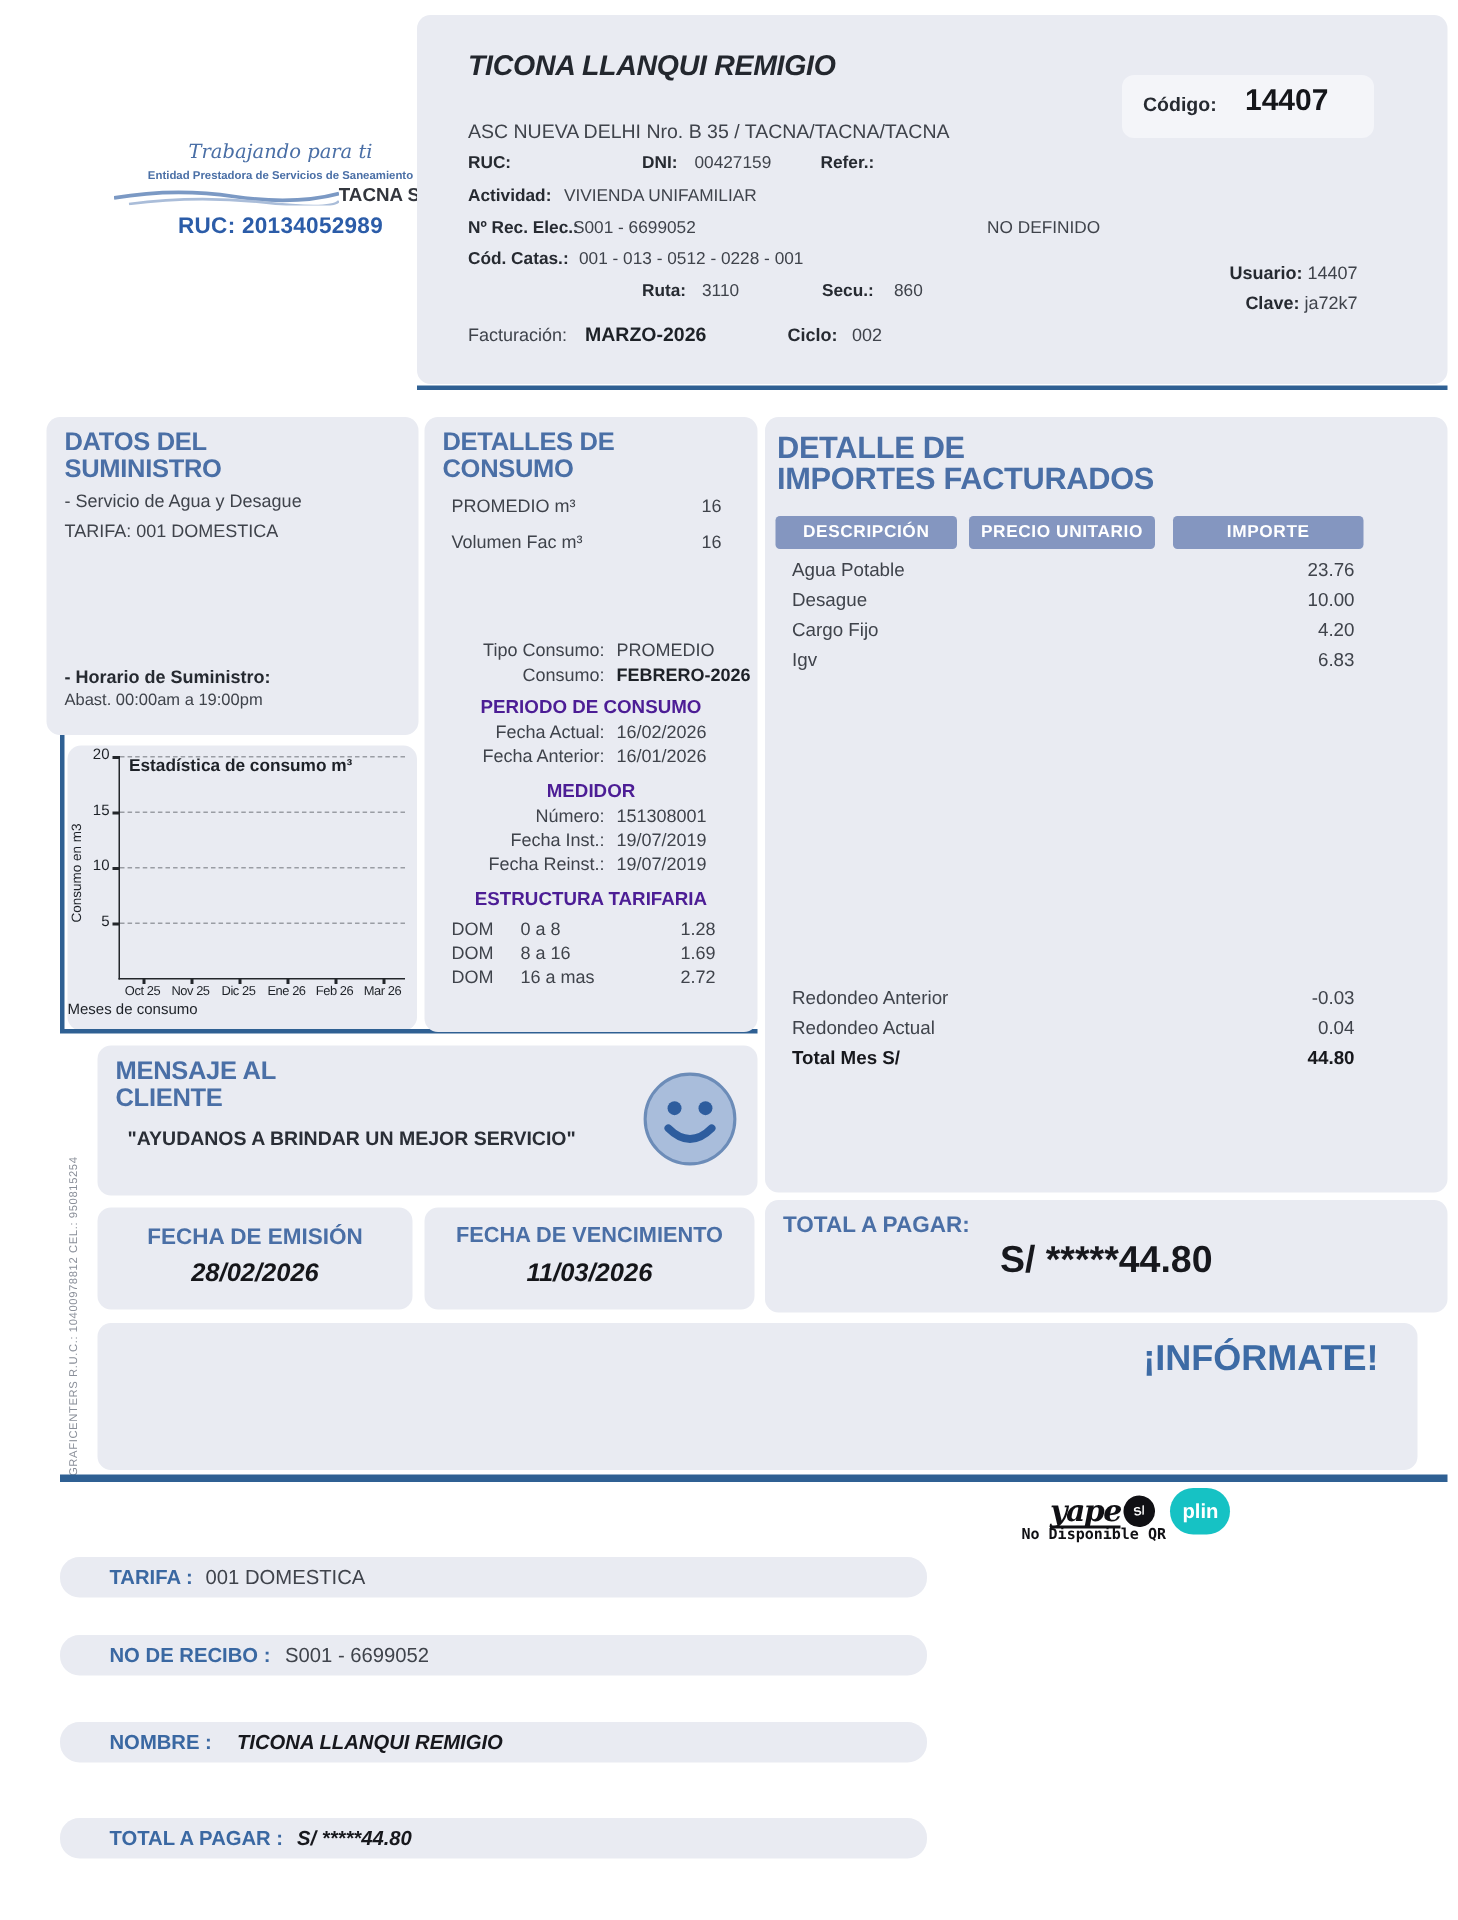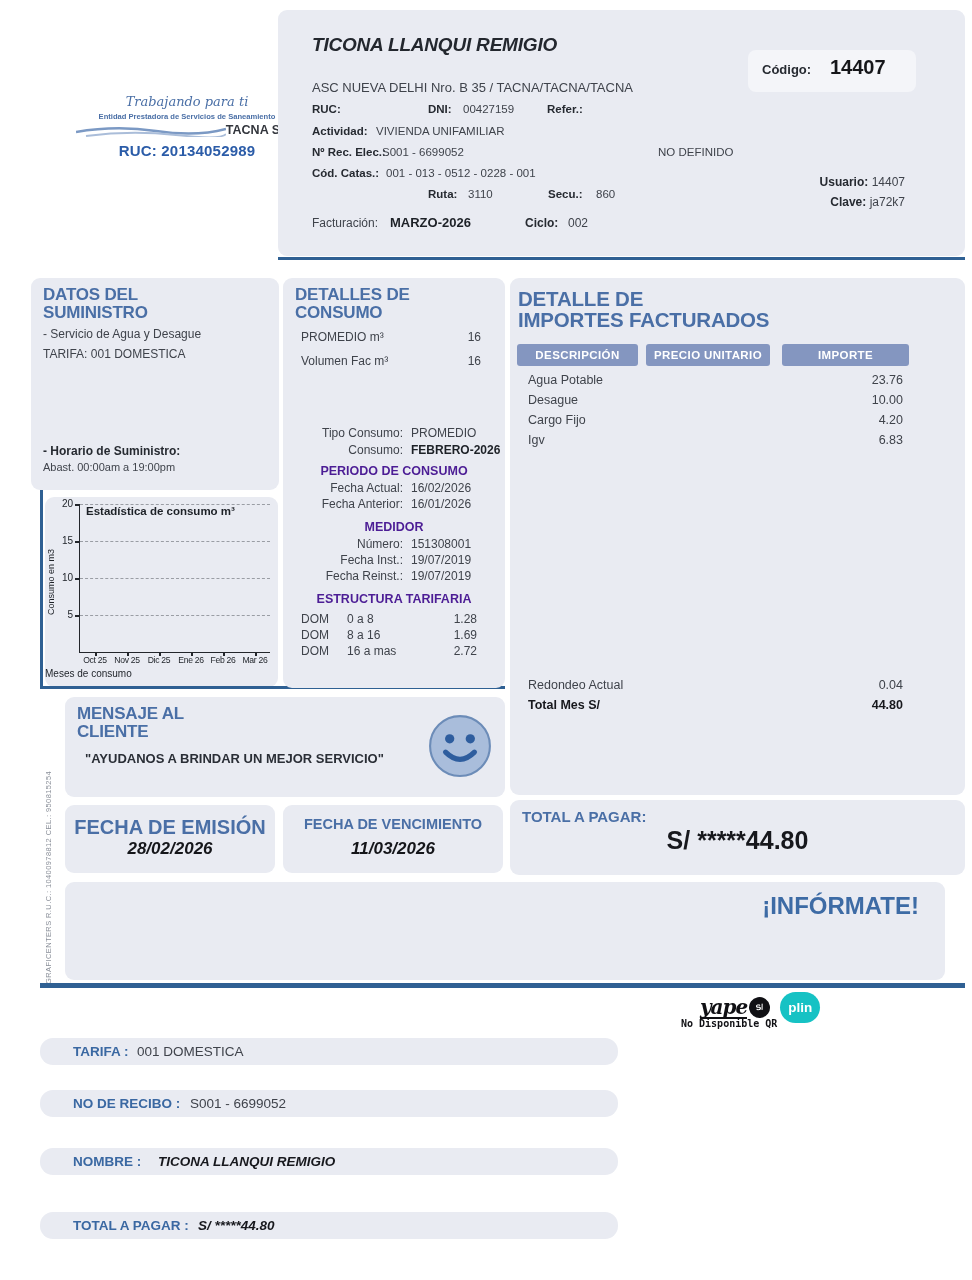--- a/index.html
+++ b/index.html
@@ -266,20 +266,24 @@
     </div>
     <div class="imp-row" style="top:135px;">
       <span>Cargo Fijo</span>
       <span>4.20</span>
     </div>
     <div class="imp-row" style="top:155px;">
       <span>Igv</span>
       <span>6.83</span>
     </div>
 
+    <div class="imp-row" style="top:380px;">
+      <span>Redondeo Anterior</span>
+      <span>-0.03</span>
+    </div>
     <div class="imp-row" style="top:400px;">
       <span>Redondeo Actual</span>
       <span>0.04</span>
     </div>
     <div class="imp-row" style="top:420px;font-weight:bold;color:#17181d;">
       <span>Total Mes S/</span>
       <span>44.80</span>
     </div>
   </div>
 
@@ -291,21 +295,21 @@
     <div class="abs" style="left:20px;top:54px;font-size:13px;font-weight:bold;color:#2a2e36;">"AYUDANOS A BRINDAR UN MEJOR SERVICIO"</div>
     <svg class="abs" style="right:12px;top:16px;" width="66" height="66" viewBox="0 0 64 64">
       <circle cx="32" cy="32" r="29" fill="#a9bddb" stroke="#6c8cb8" stroke-width="2"></circle>
       <circle cx="22" cy="25" r="4.5" fill="#2e5d9e"></circle>
       <circle cx="42" cy="25" r="4.5" fill="#2e5d9e"></circle>
       <path d="M18 38 Q 32 52 46 38" stroke="#2e5d9e" stroke-width="5" fill="none" stroke-linecap="round"></path>
     </svg>
   </div>
 
   <div class="panel" style="left:65px;top:805px;width:210px;height:68px;">
-    <div class="abs" style="left:0;top:11px;width:100%;text-align:center;font-size:20px;font-weight:bold;color:#4a6fa6;">FECHA DE EMISIÓN</div>
+    <div class="abs" style="left:0;top:11px;width:100%;text-align:center;font-size:15px;font-weight:bold;color:#4a6fa6;">FECHA DE EMISIÓN</div>
     <div class="abs" style="left:0;top:34px;width:100%;text-align:center;font-size:17px;font-weight:bold;font-style:italic;color:#15161a;">28/02/2026</div>
   </div>
 
   <div class="panel" style="left:283px;top:805px;width:220px;height:68px;">
     <div class="abs" style="left:0;top:11px;width:100%;text-align:center;font-size:14.5px;font-weight:bold;color:#4a6fa6;">FECHA DE VENCIMIENTO</div>
     <div class="abs" style="left:0;top:34px;width:100%;text-align:center;font-size:17px;font-weight:bold;font-style:italic;color:#15161a;">11/03/2026</div>
   </div>
 
   <div class="panel" style="left:510px;top:800px;width:455px;height:75px;">
     <div class="abs" style="left:12px;top:8px;font-size:15px;font-weight:bold;color:#4a6fa6;">TOTAL A PAGAR:</div>

